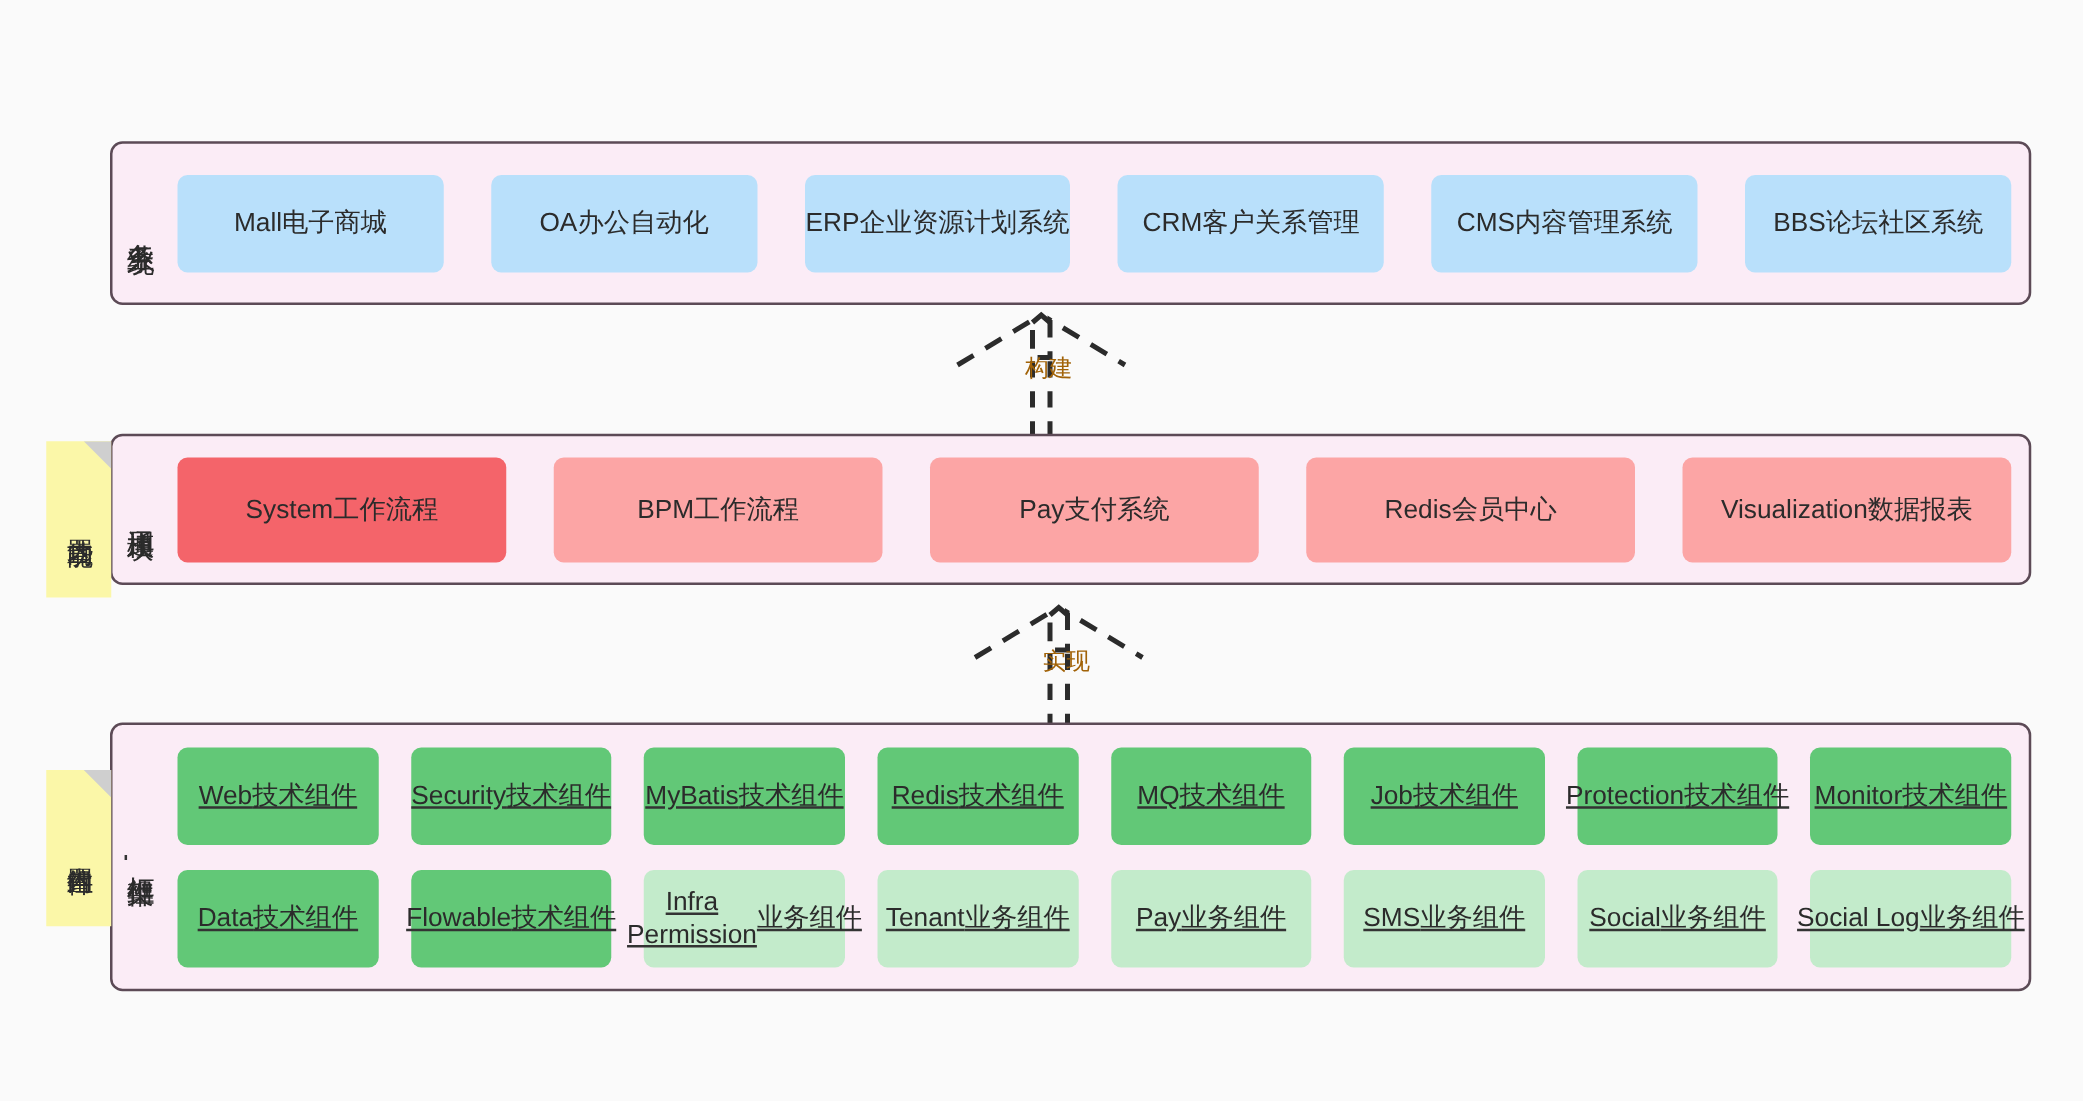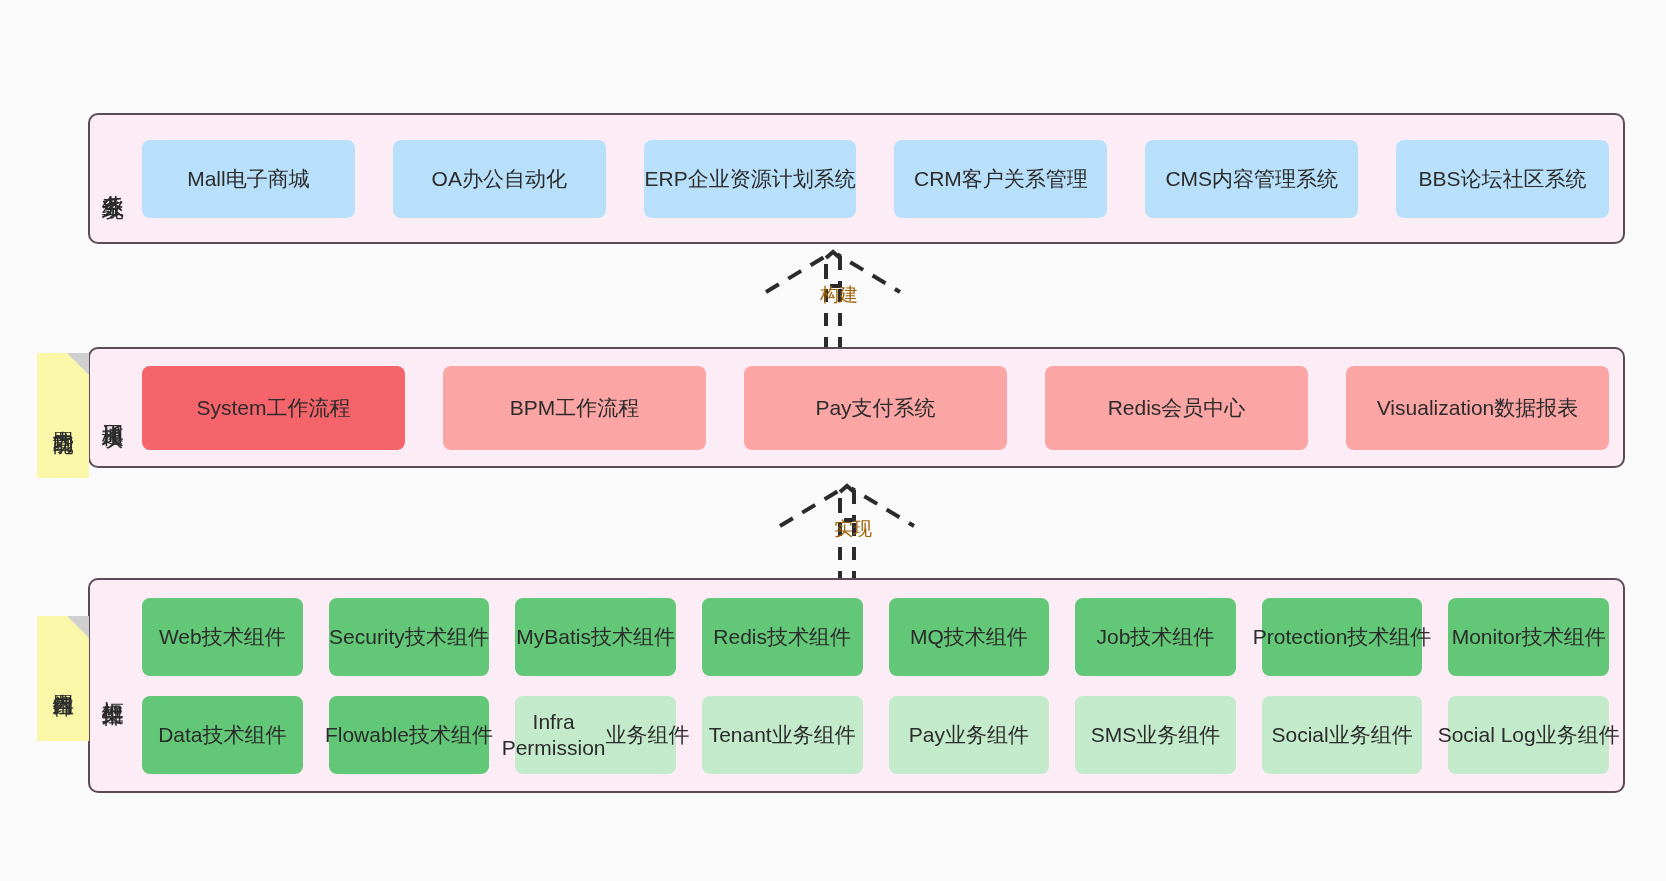--- a/index.html
+++ b/index.html
@@ -200,21 +200,21 @@
 
 <div class="connector" style="left:772px; top:480px; width:150px; height:104px;">
   <svg width="150" height="104" viewBox="0 0 150 104">
     <path d="M68 104 L68 40 M82 104 L82 40" stroke="#2b2b2b" stroke-width="4" fill="none" stroke-dasharray="13,11"></path>
     <path d="M8 46 L68 10 L68 40 L82 40 L82 10 L142 46" stroke="#2b2b2b" stroke-width="4" fill="none" stroke-dasharray="15,11" stroke-linejoin="miter"></path>
     <path d="M68 12 L75 6 L82 12" stroke="#2b2b2b" stroke-width="4" fill="none"></path>
   </svg>
   <span class="conn-label" style="left:62px; top:36px;">实现</span>
 </div>
 
-<div class="band" id="band-framework" style="left:88px; top:578px; width:1537px; height:215px;">
+<div class="band" id="band-framework" style="left:88px; top:578px; width:1537px; height:215px;text-decoration:underline;">
   <div class="band-label">框架组件</div>
   <div class="band-body" style="gap:20px;">
     <div class="row" style="gap:26px;">
         <div class="card green">
           <div class="c-title">Web</div>
           <div class="c-sub">技术组件</div>
         </div>
         <div class="card green">
           <div class="c-title">Security</div>
           <div class="c-sub">技术组件</div>

